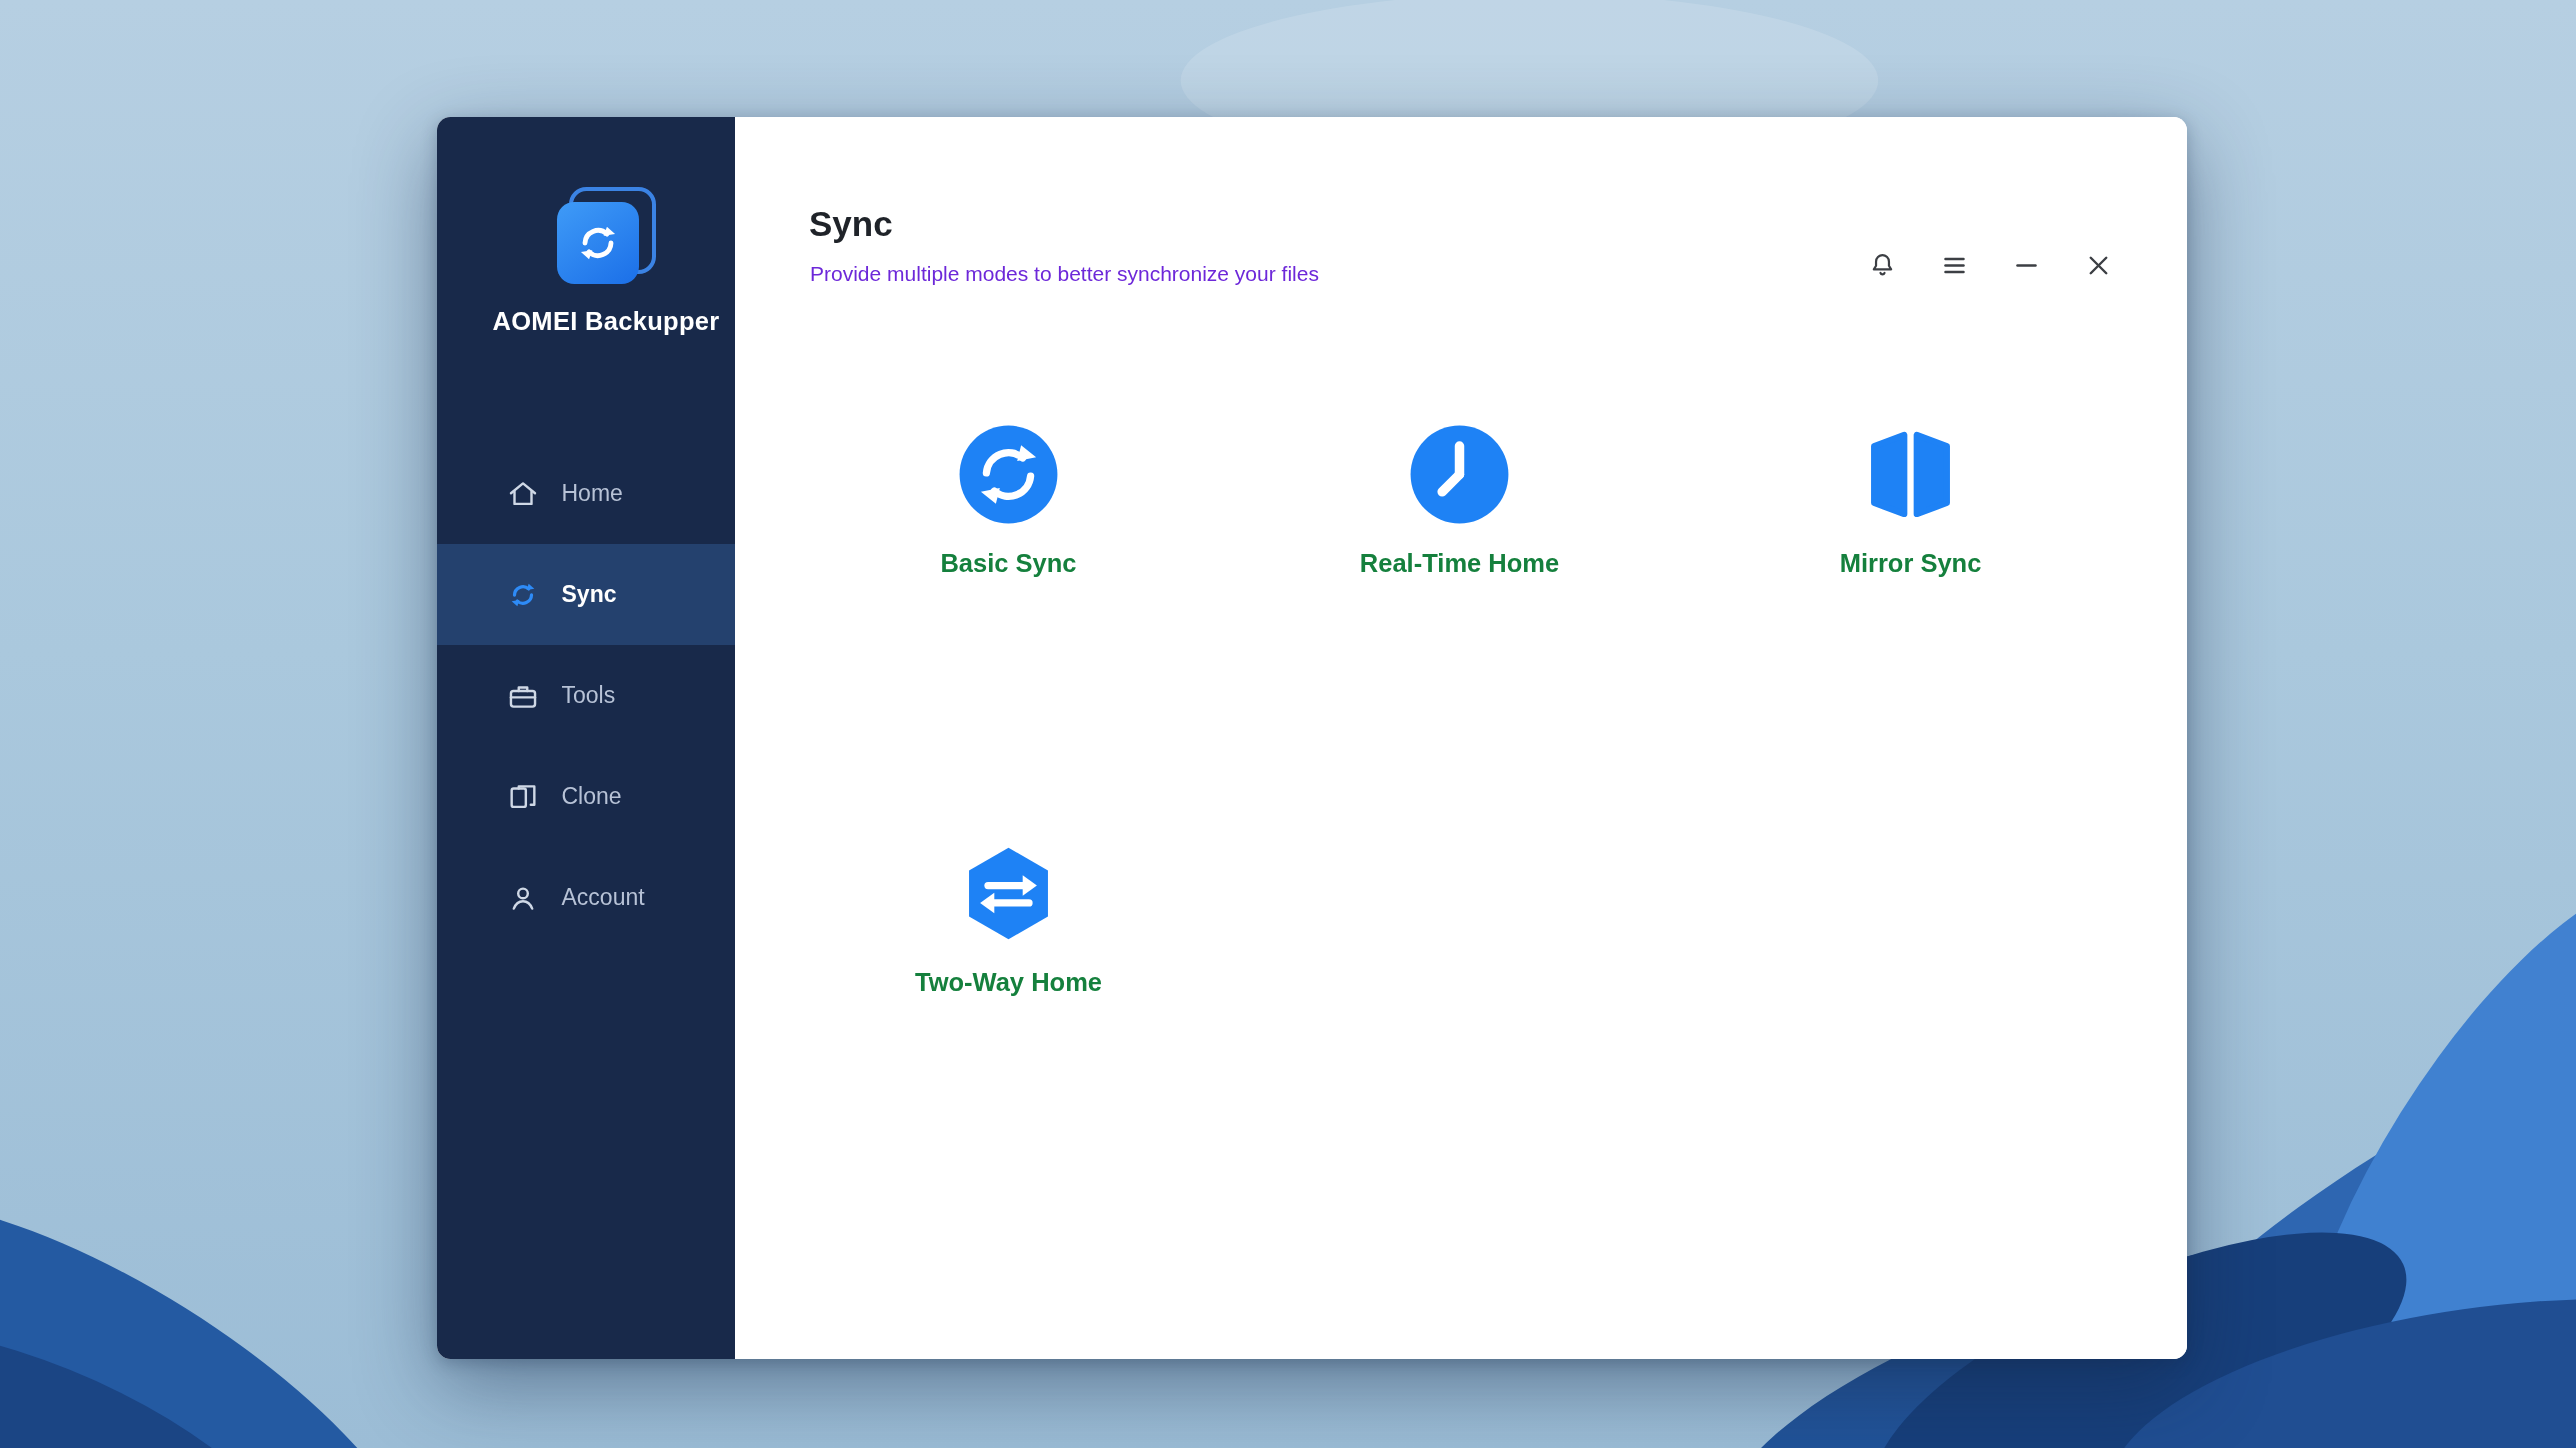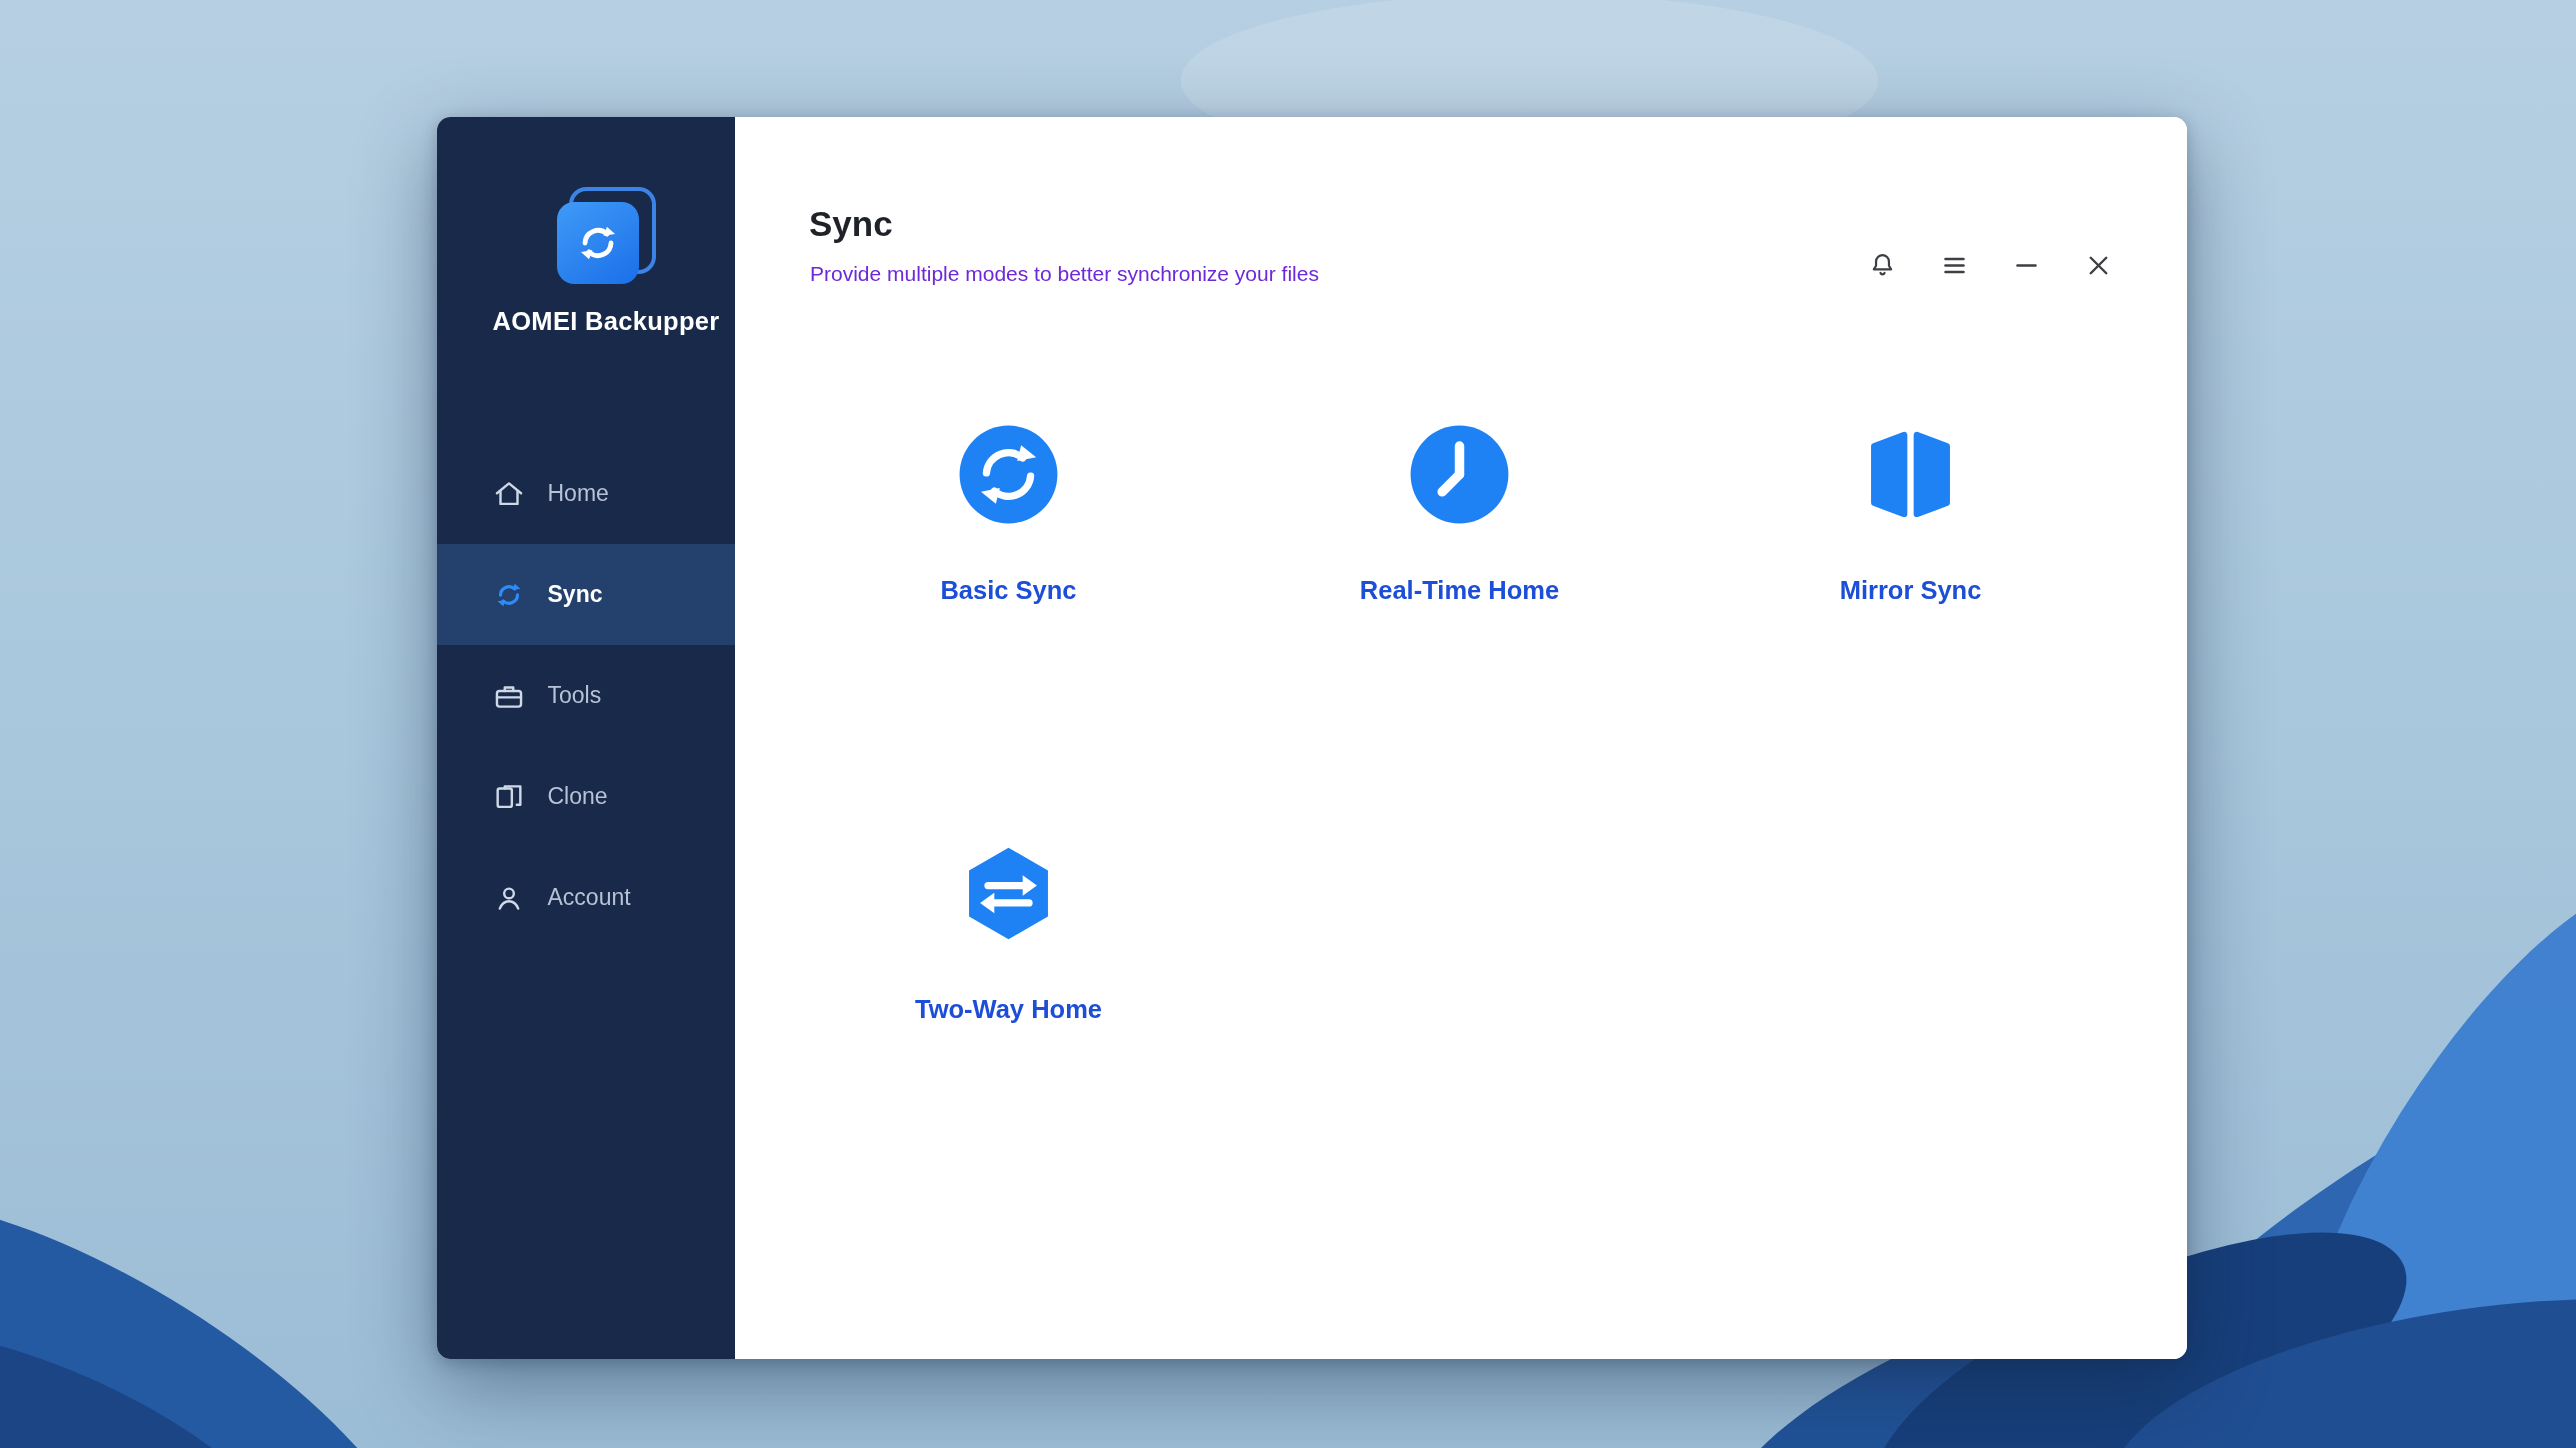--- a/index.html
+++ b/index.html
@@ -31,21 +31,21 @@
     position:absolute;left:4px;top:14.8px;width:82px;height:82px;
     border-radius:17.4px;background:linear-gradient(145deg,#3f9bf7,#1b6fe8);
     display:flex;align-items:center;justify-content:center;
   }
   .brand{
     margin-top:19px;text-align:center;color:#ffffff;font-size:25.5px;font-weight:700;
     letter-spacing:0.3px;
   }
   .nav{position:absolute;left:0;right:0;top:326px;list-style:none;margin:0;padding:0;}
   .nav-item{
-    height:101px;display:flex;align-items:center;padding-left:55px;box-sizing:border-box;
+    height:101px;display:flex;align-items:center;padding-left:69px;box-sizing:border-box;
     cursor:pointer;color:#b7c2d6;font-size:23px;
   }
   .nav-item .nav-icon{width:34px;height:34px;margin-right:21.5px;flex:0 0 auto;display:flex;}
   .nav-item.active{background:#24416e;color:#ffffff;font-weight:700;}
   
   .main{position:absolute;left:298px;top:0;right:0;bottom:0;background:#ffffff;}
   .win-controls{
     position:absolute;top:131px;right:72px;display:flex;gap:38px;align-items:center;
   }
   .win-btn{width:34px;height:34px;display:flex;align-items:center;justify-content:center;cursor:pointer;}
@@ -55,21 +55,21 @@
   .page-subtitle{
     position:absolute;left:75px;top:145px;font-size:21px;color:#6d28d9;margin:0;font-weight:400;
   }
   .modes-row{position:absolute;left:48px;display:flex;}
   .modes-row.row1{top:307px;}
   .modes-row.row2{top:726px;}
   .mode-cell{
     width:451px;display:flex;flex-direction:column;align-items:center;cursor:pointer;
   }
   .mode-icon{width:101px;height:101px;display:flex;}
-  .mode-label{margin-top:51px;font-size:25.5px;font-weight:600;color:#1d4ed8;}
+  .mode-label{margin-top:24px;font-size:25.5px;font-weight:600;color:#15803d;}
 </style>
 </head>
 <body>
 
 <svg class="wallpaper" width="2576" height="1448" viewBox="0 0 3840 2159">
   <ellipse cx="2280" cy="120" rx="520" ry="130" fill="#ffffff" opacity="0.14"></ellipse>
   <g opacity="0.96">
     <ellipse cx="3260" cy="2130" rx="720" ry="250" fill="#1d4f96" transform="rotate(-14 3260 2130)"></ellipse>
     <ellipse cx="3580" cy="2010" rx="700" ry="260" fill="#2a63b0" transform="rotate(-36 3580 2010)"></ellipse>
     <ellipse cx="3740" cy="1760" rx="520" ry="190" fill="#3d7fd0" transform="rotate(-58 3740 1760)"></ellipse>

